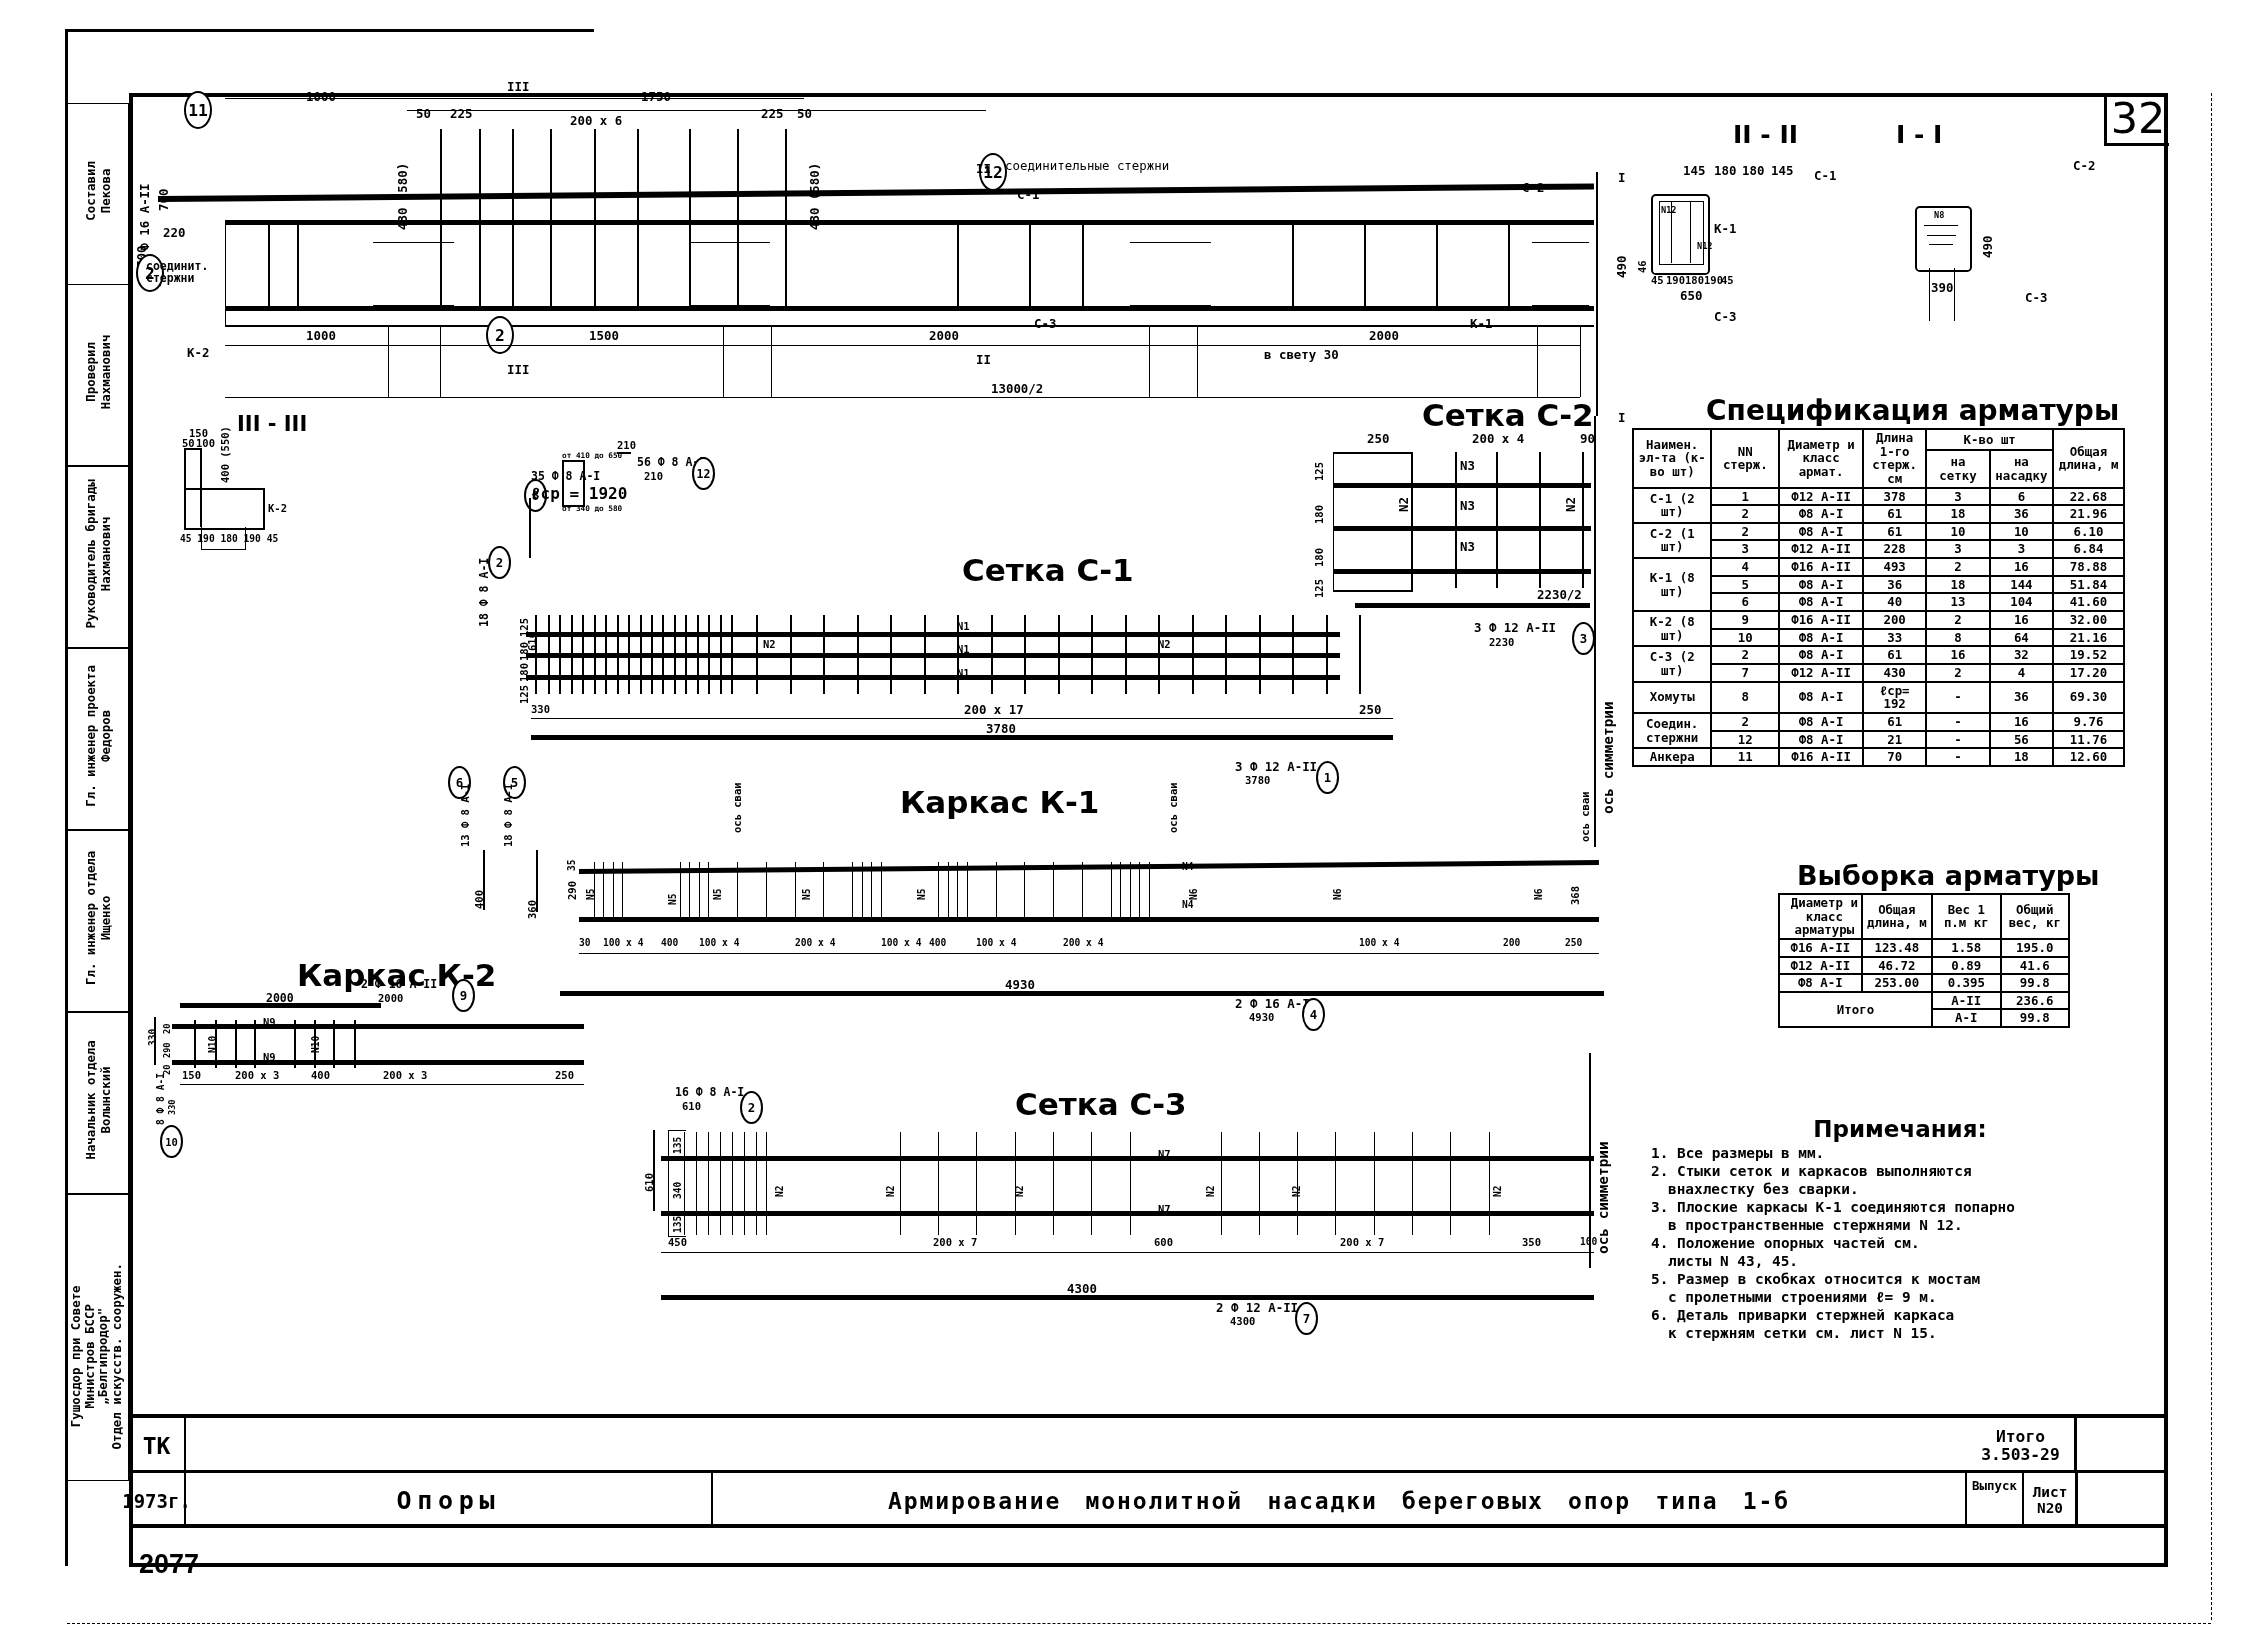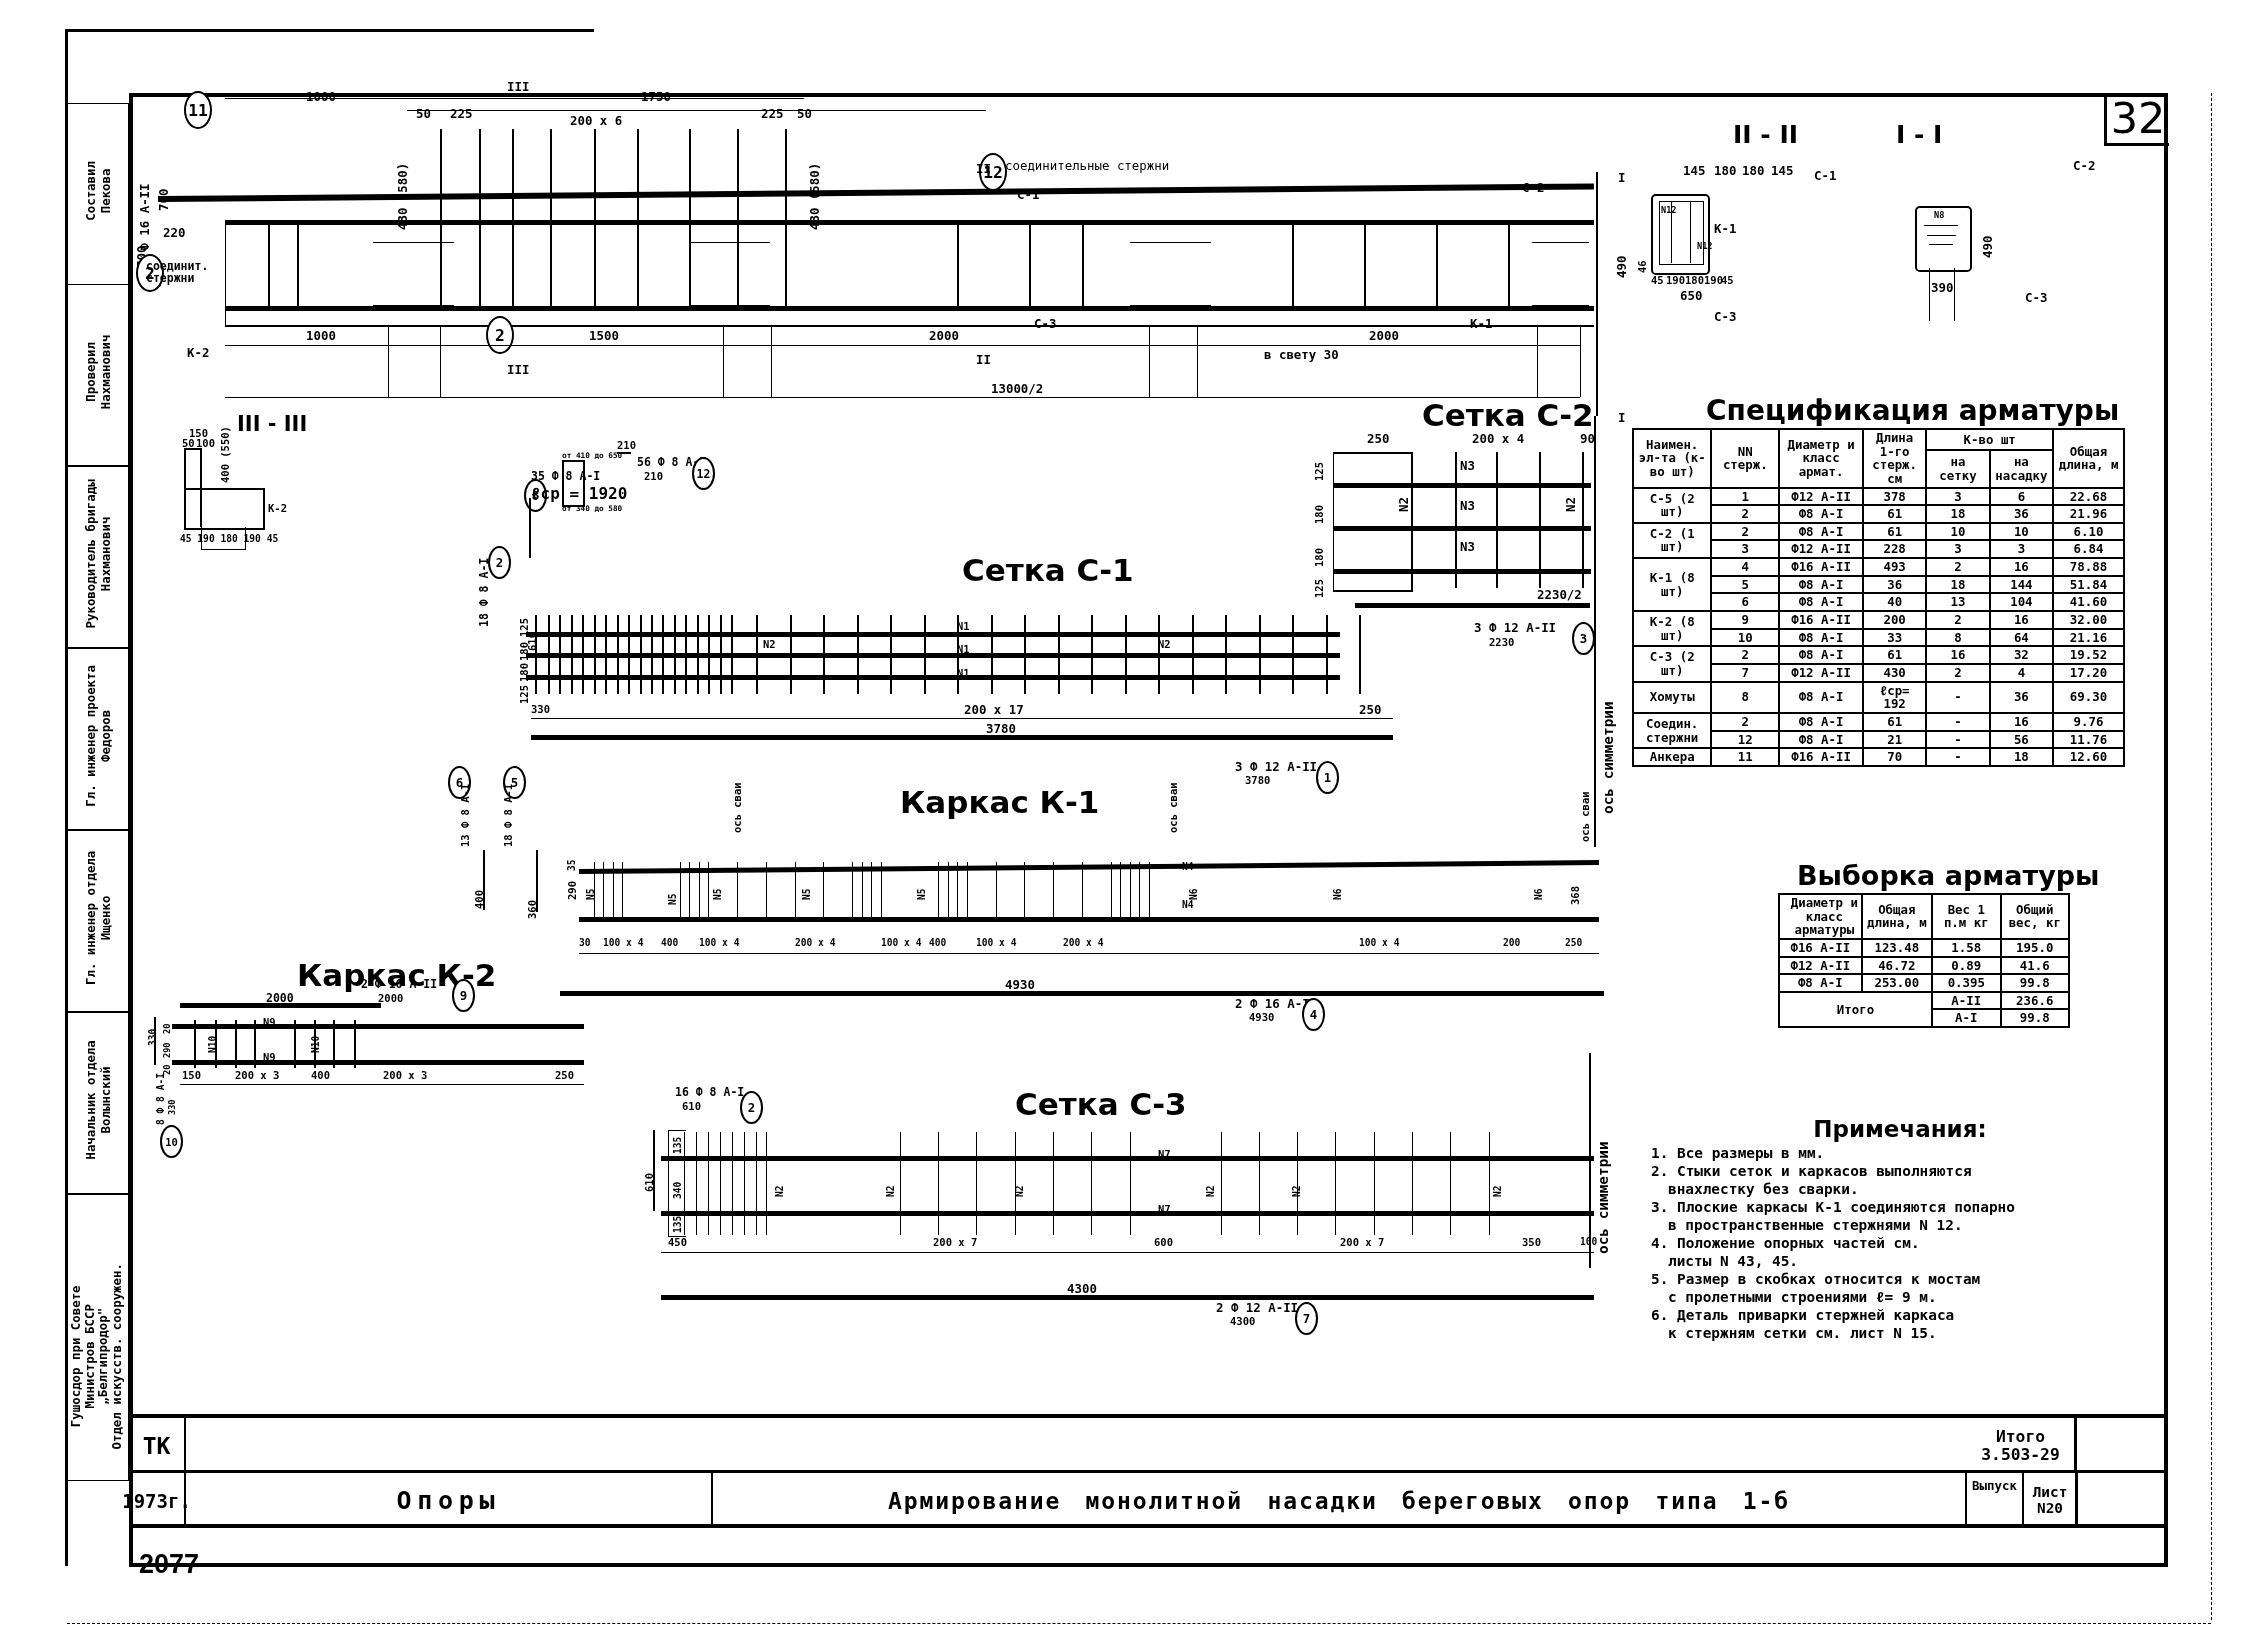--- a/index.html
+++ b/index.html
@@ -560,21 +560,21 @@
       <th colspan="2">К-во шт</th>
       <th rowspan="2" style="width:60px;">Общая длина, м</th>
     </tr>
     <tr>
       <th style="width:53px;">на сетку</th>
       <th style="width:53px;">на насадку</th>
     </tr>
   </thead>
   <tbody>
     <tr>
-        <td rowspan="2">С-5 (2 шт)</td>
+        <td rowspan="2">С-1 (2 шт)</td>
         <td>1</td>
         <td>Ф12 А-II</td>
         <td>378</td>
         <td>3</td>
         <td>6</td>
         <td>22.68</td>
       </tr>
     <tr>
         <td>2</td>
         <td>Ф8 А-I</td>

